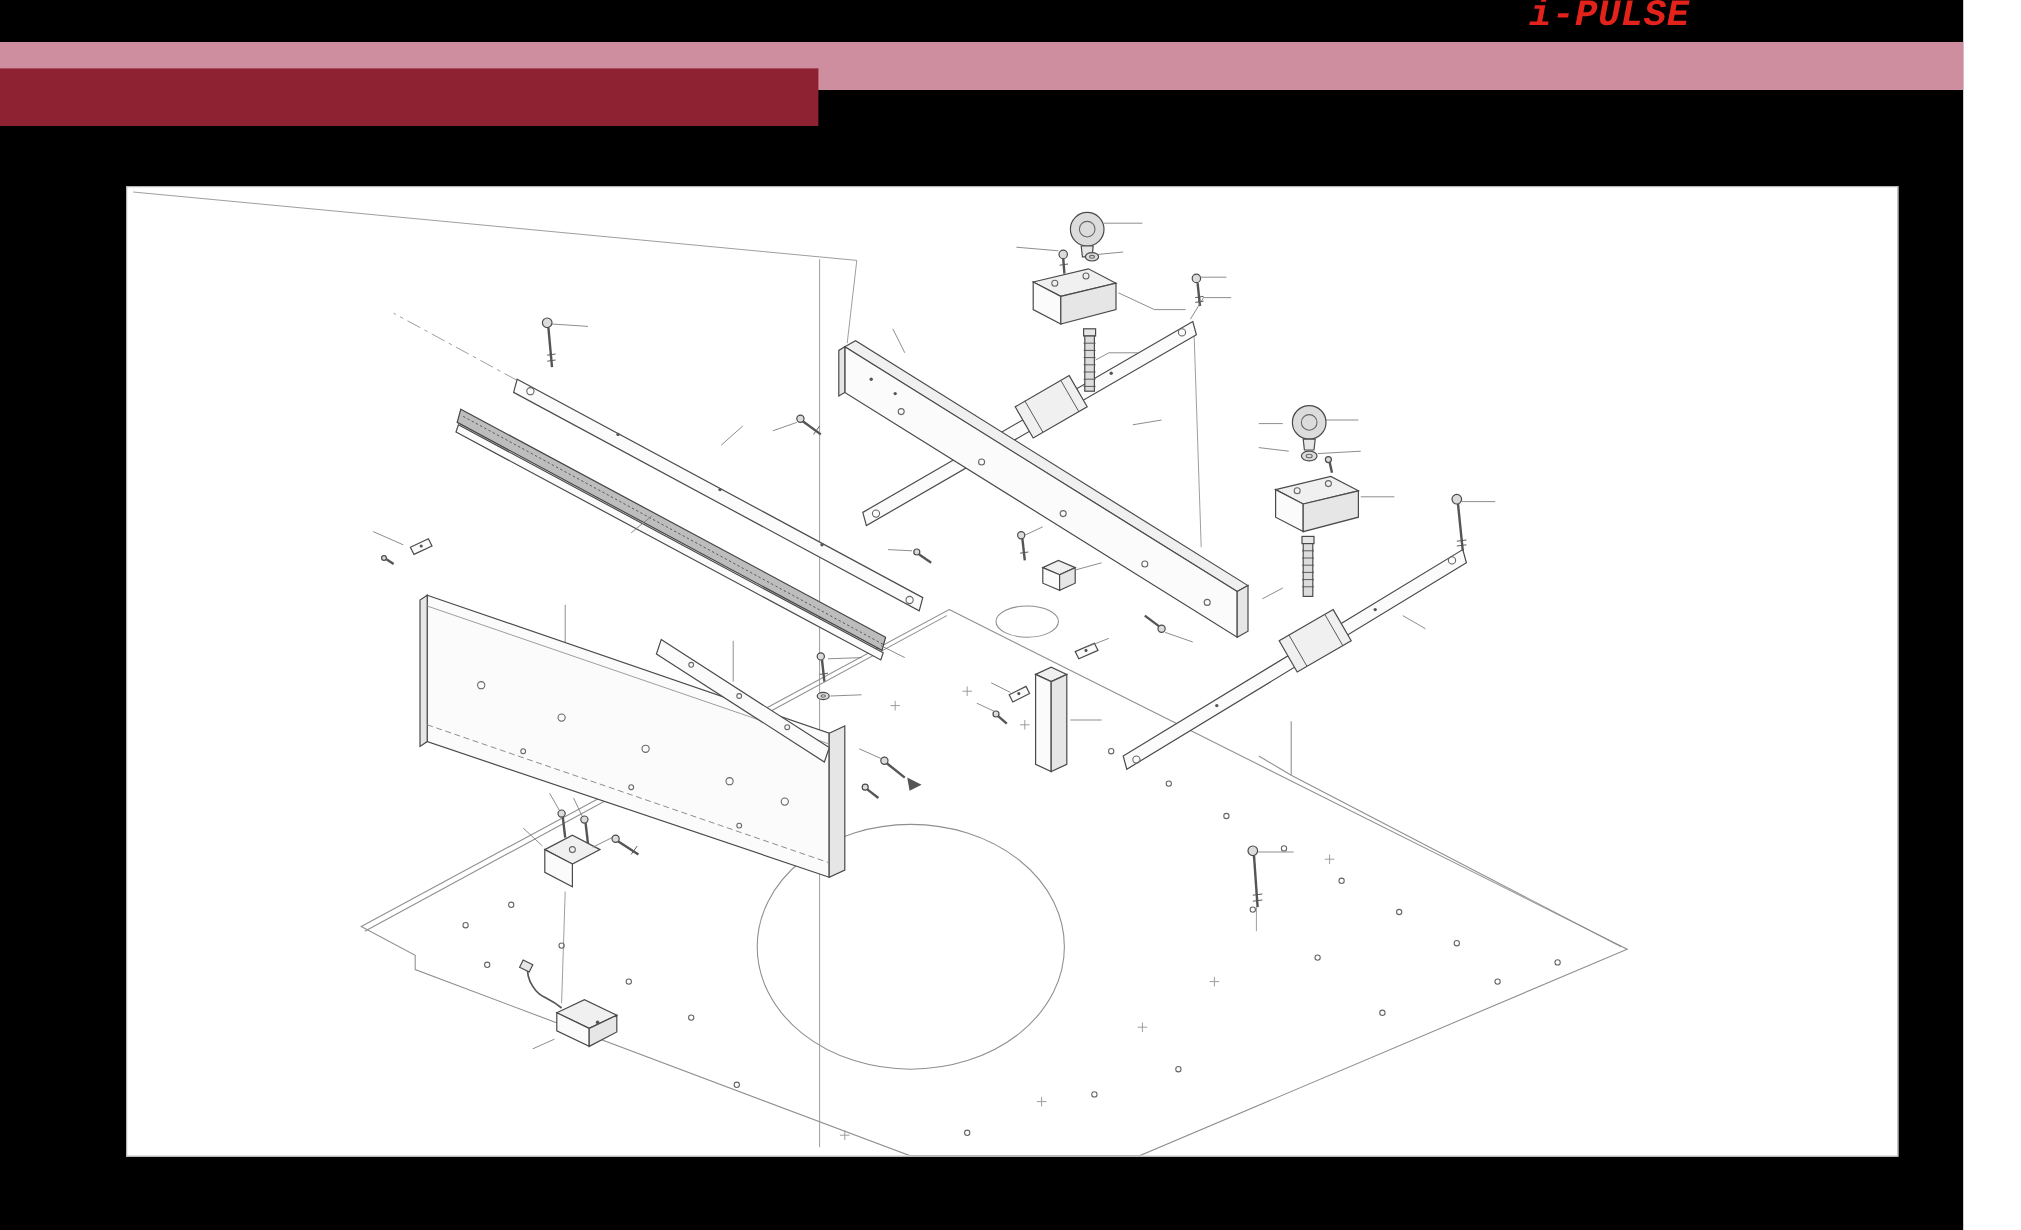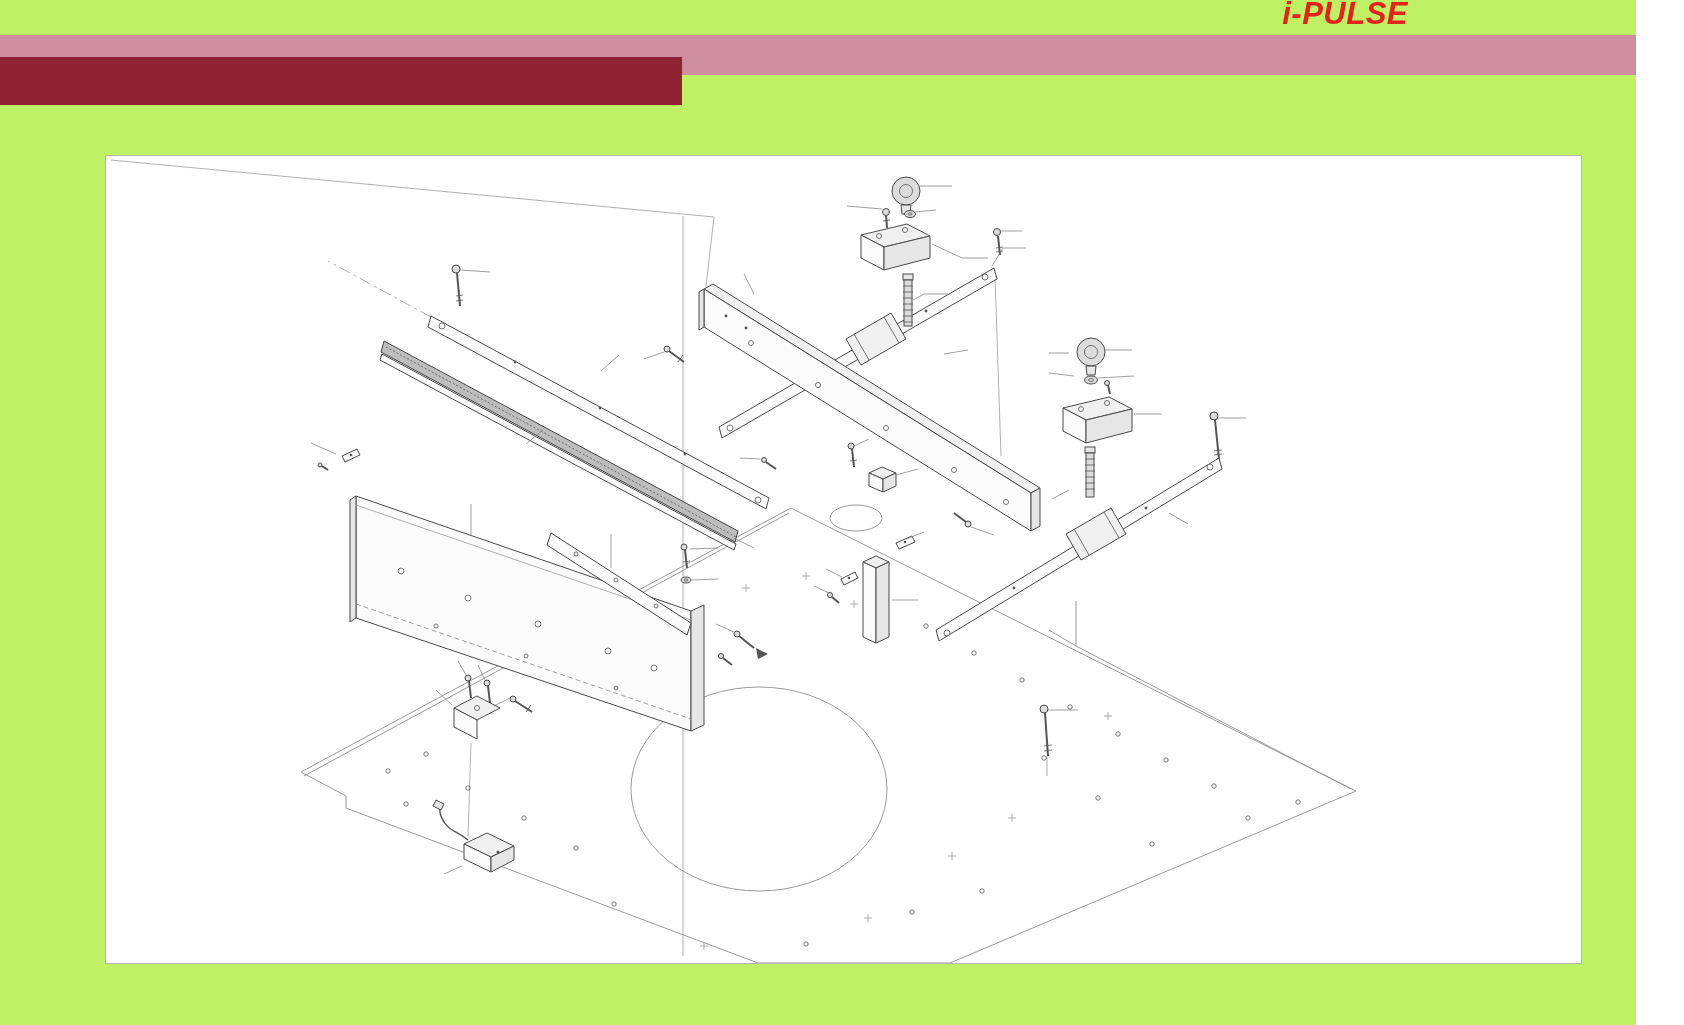--- a/index.html
+++ b/index.html
@@ -1,17 +1,17 @@
 <!DOCTYPE html>
 <html><head>
 <meta charset="utf-8">
 <style>
   html,body{margin:0;padding:0;background:#ffffff;}
-  .page{position:relative;width:1636px;height:1025px;background:#bef264;overflow:hidden;
-        font-family:Liberation Sans, sans-serif;}
+  .page{position:relative;width:1636px;height:1025px;background:#000000;overflow:hidden;
+        font-family:Liberation Mono, monospace;}
   .band{position:absolute;left:0;top:35px;width:1684px;height:40px;background:#cf8da0;}
   .title-block{position:absolute;left:0;top:57px;width:682px;height:48px;background:#8e2132;}
   .logo{position:absolute;top:-4px;right:228px;color:#e3221b;font-size:31px;font-weight:800;
         font-style:italic;letter-spacing:0.5px;}
   .figure{position:absolute;left:105px;top:155px;width:1475px;height:807px;
           border:1px solid #b5b5b5;background:#ffffff;}
   svg{display:block;}
   .part{stroke:#4a4a4a;stroke-width:1;fill:#fbfbfb;}
   .face-top{stroke:#4a4a4a;stroke-width:1;fill:#f0f0f0;}
   .face-side{stroke:#4a4a4a;stroke-width:1;fill:#e6e6e6;}

